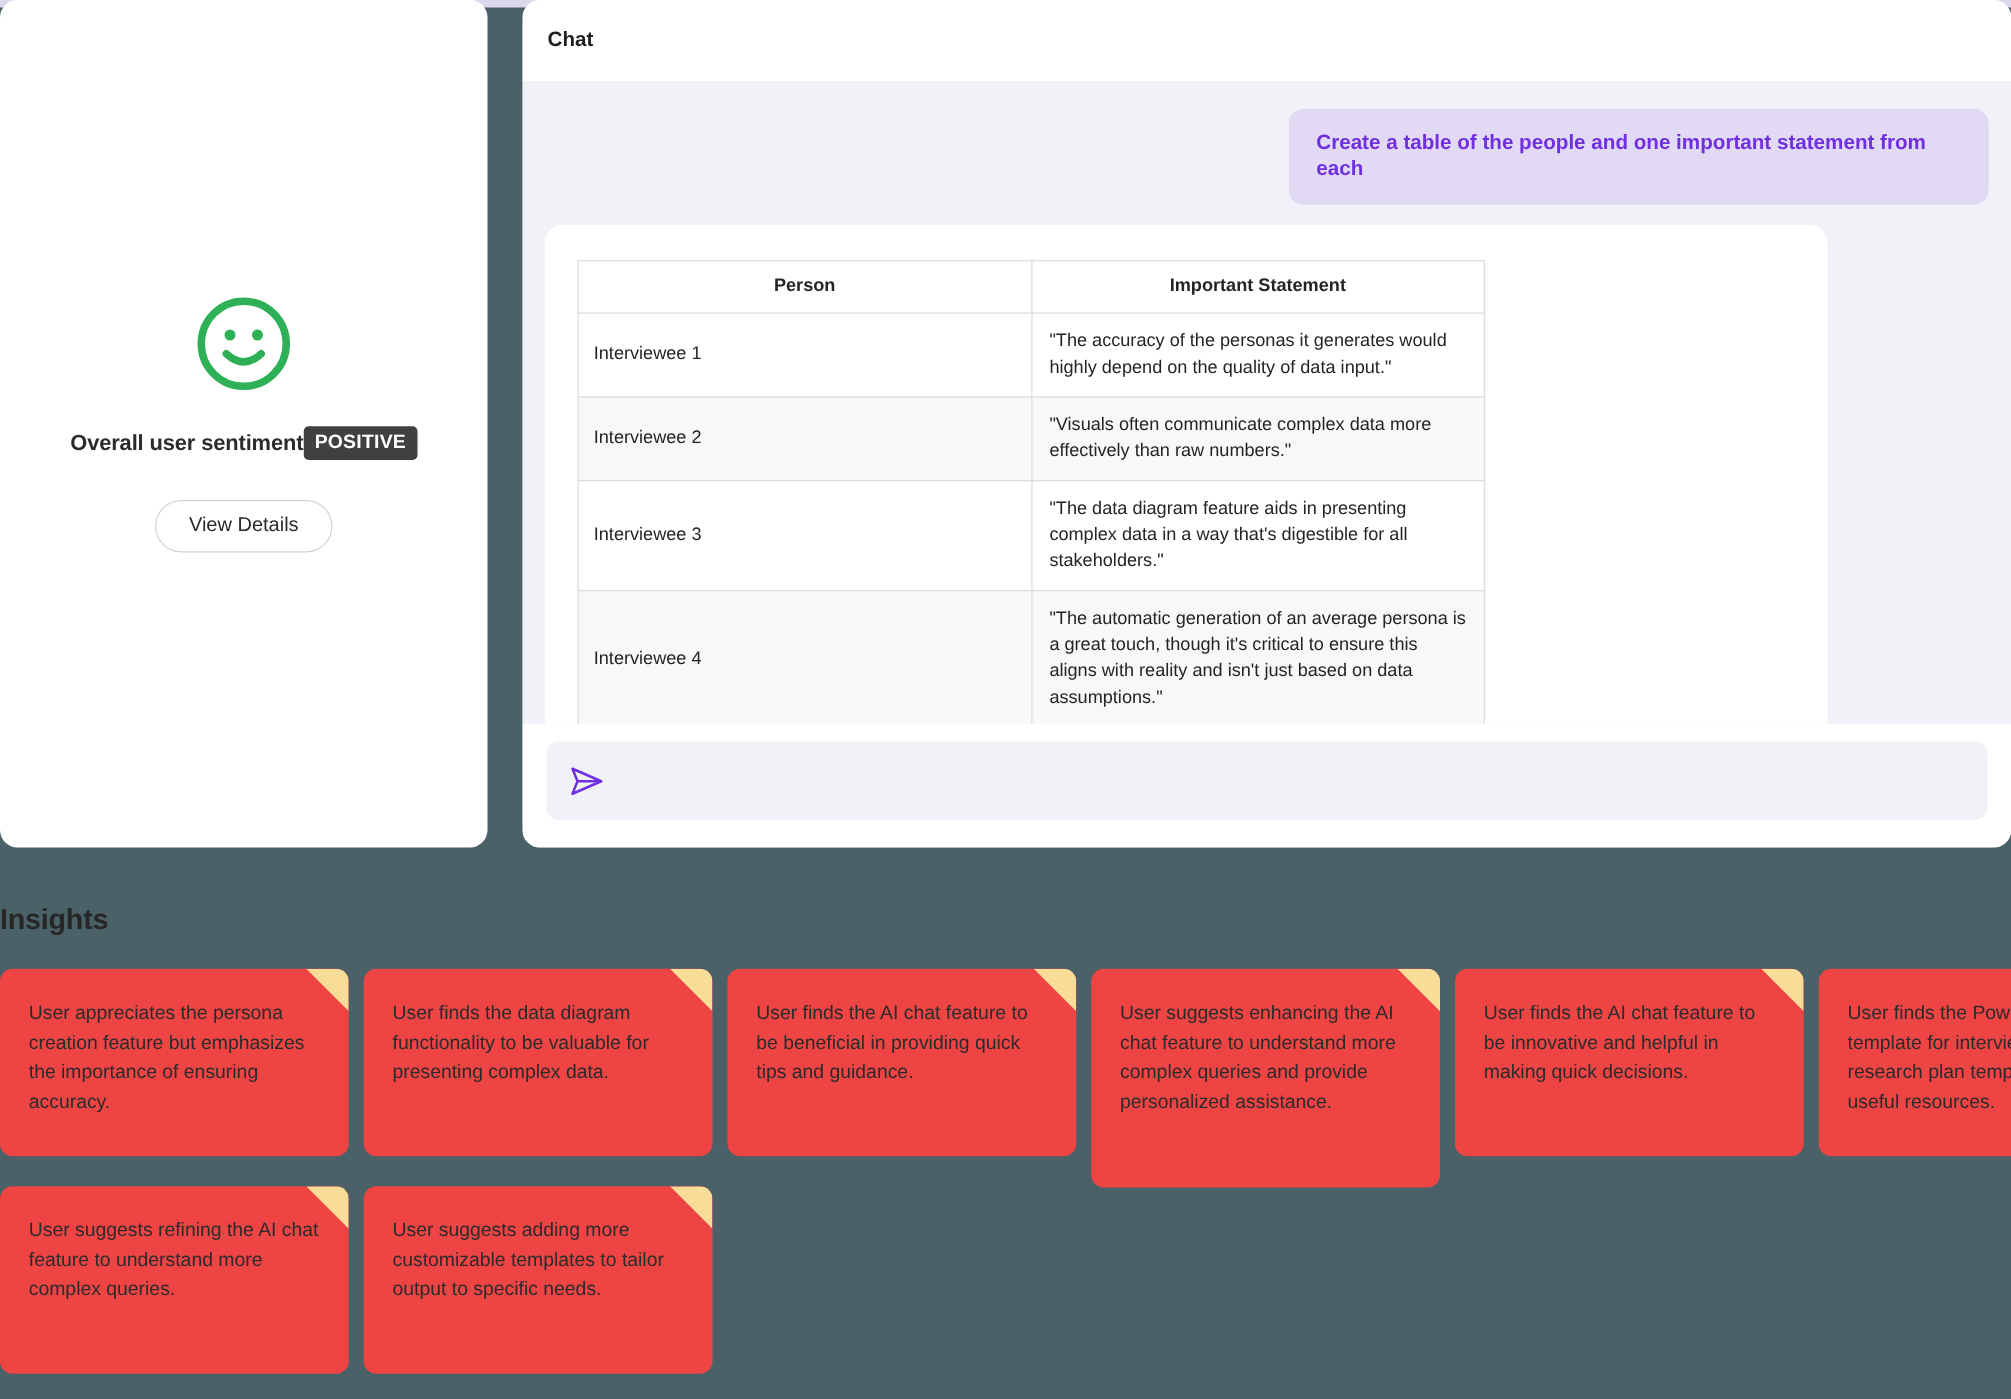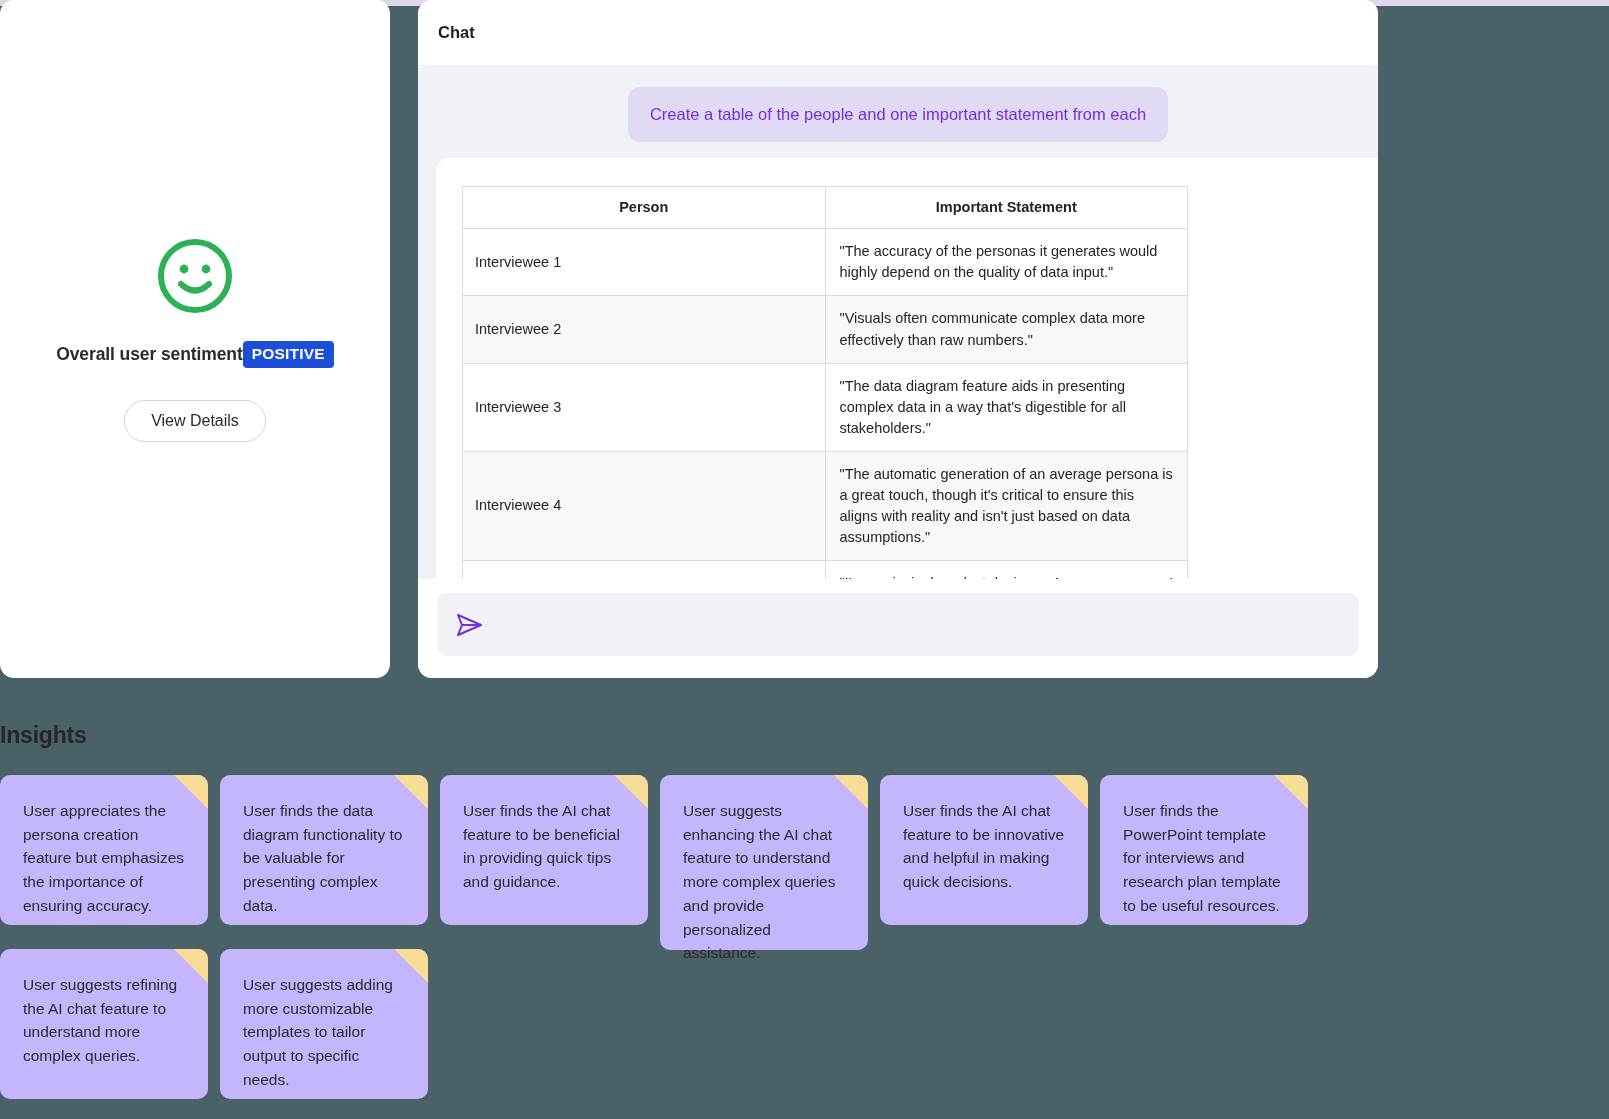--- a/index.html
+++ b/index.html
@@ -25,45 +25,45 @@
     align-items: center; justify-content: center;
   }
   .smiley { margin-bottom: 22px; }
   .sentiment-row {
     display: flex; align-items: center; margin-bottom: 32px;
   }
   .sentiment-label {
     font-size: 17.5px; font-weight: bold; color: #2b2b2b; letter-spacing: -0.1px;
   }
   .badge {
-    background: #1d4ed8; color: #ffffff; font-size: 15.5px; font-weight: bold;
+    background: #404040; color: #ffffff; font-size: 15.5px; font-weight: bold;
     padding: 4px 9px 5px; border-radius: 4px; letter-spacing: 0.2px;
   }
   .view-details {
     background: #ffffff; border: 1px solid #d4d4d4; border-radius: 22px;
     padding: 11px 26px; font-size: 16px; color: #2b2b2b; cursor: pointer;
     font-family: "Liberation Sans", sans-serif;
   }
 
   .chat-card {
-    position: absolute; left: 418px; top: 0; width: 960px; height: 678px;
+    position: absolute; left: 418px; top: 0; width: 1191px; height: 678px;
     background: #e5e5e5; border-radius: 14px; overflow: hidden;
     display: flex; flex-direction: column;
   }
   .chat-header {
     height: 65px; display: flex; align-items: center; padding-left: 20px;
     background: #ffffff; flex: 0 0 auto;
   }
   .chat-title { font-size: 16.5px; font-weight: bold; color: #1f1f1f; }
 
   .chat-body {
     flex: 1 1 auto; background: #f1f2f8; padding: 22px 18px 0 18px;
     overflow: hidden; position: relative;
   }
-  .msg-user-wrap { display: flex; justify-content: center; }
+  .msg-user-wrap { display: flex; justify-content: flex-end; font-weight: bold; }
   .msg-user {
     background: #e2d9f5; color: #7030e0; border-radius: 12px;
     padding: 17px 22px; font-size: 16.5px; max-width: 560px; line-height: 1.3;
   }
   .msg-assistant {
     margin-top: 16px; background: #ffffff; border-radius: 14px;
     padding: 28px 26px; width: 1026px;
   }
   table.answer-table {
     border-collapse: collapse; width: 726px; table-layout: fixed;
@@ -99,21 +99,21 @@
     position: absolute; left: 0; top: 722px;
     font-size: 23px; font-weight: bold; color: #262626; letter-spacing: -0.2px;
   }
   .notes-row {
     position: absolute; display: flex; align-items: flex-start; gap: 12px;
   }
   .notes-row-1 { left: 0; top: 775px; }
   .notes-row-2 { left: 0; top: 949px; }
 
   .note {
-    position: relative; width: 208px; background: #c4b5fd;
+    position: relative; width: 279px; background: #ef4444;
     border-radius: 10px; padding: 24px 22px 22px 23px;
     font-size: 15.5px; color: #2b2b2b; line-height: 1.53;
     flex: 0 0 auto;
   }
   .note .corner {
     position: absolute; right: 0; top: 0; width: 34px; height: 34px;
     background: #f7dd98; border-top-right-radius: 10px;
     clip-path: polygon(0 0, 100% 0, 100% 100%);
   }
   .note-h4 { height: 150px; }

